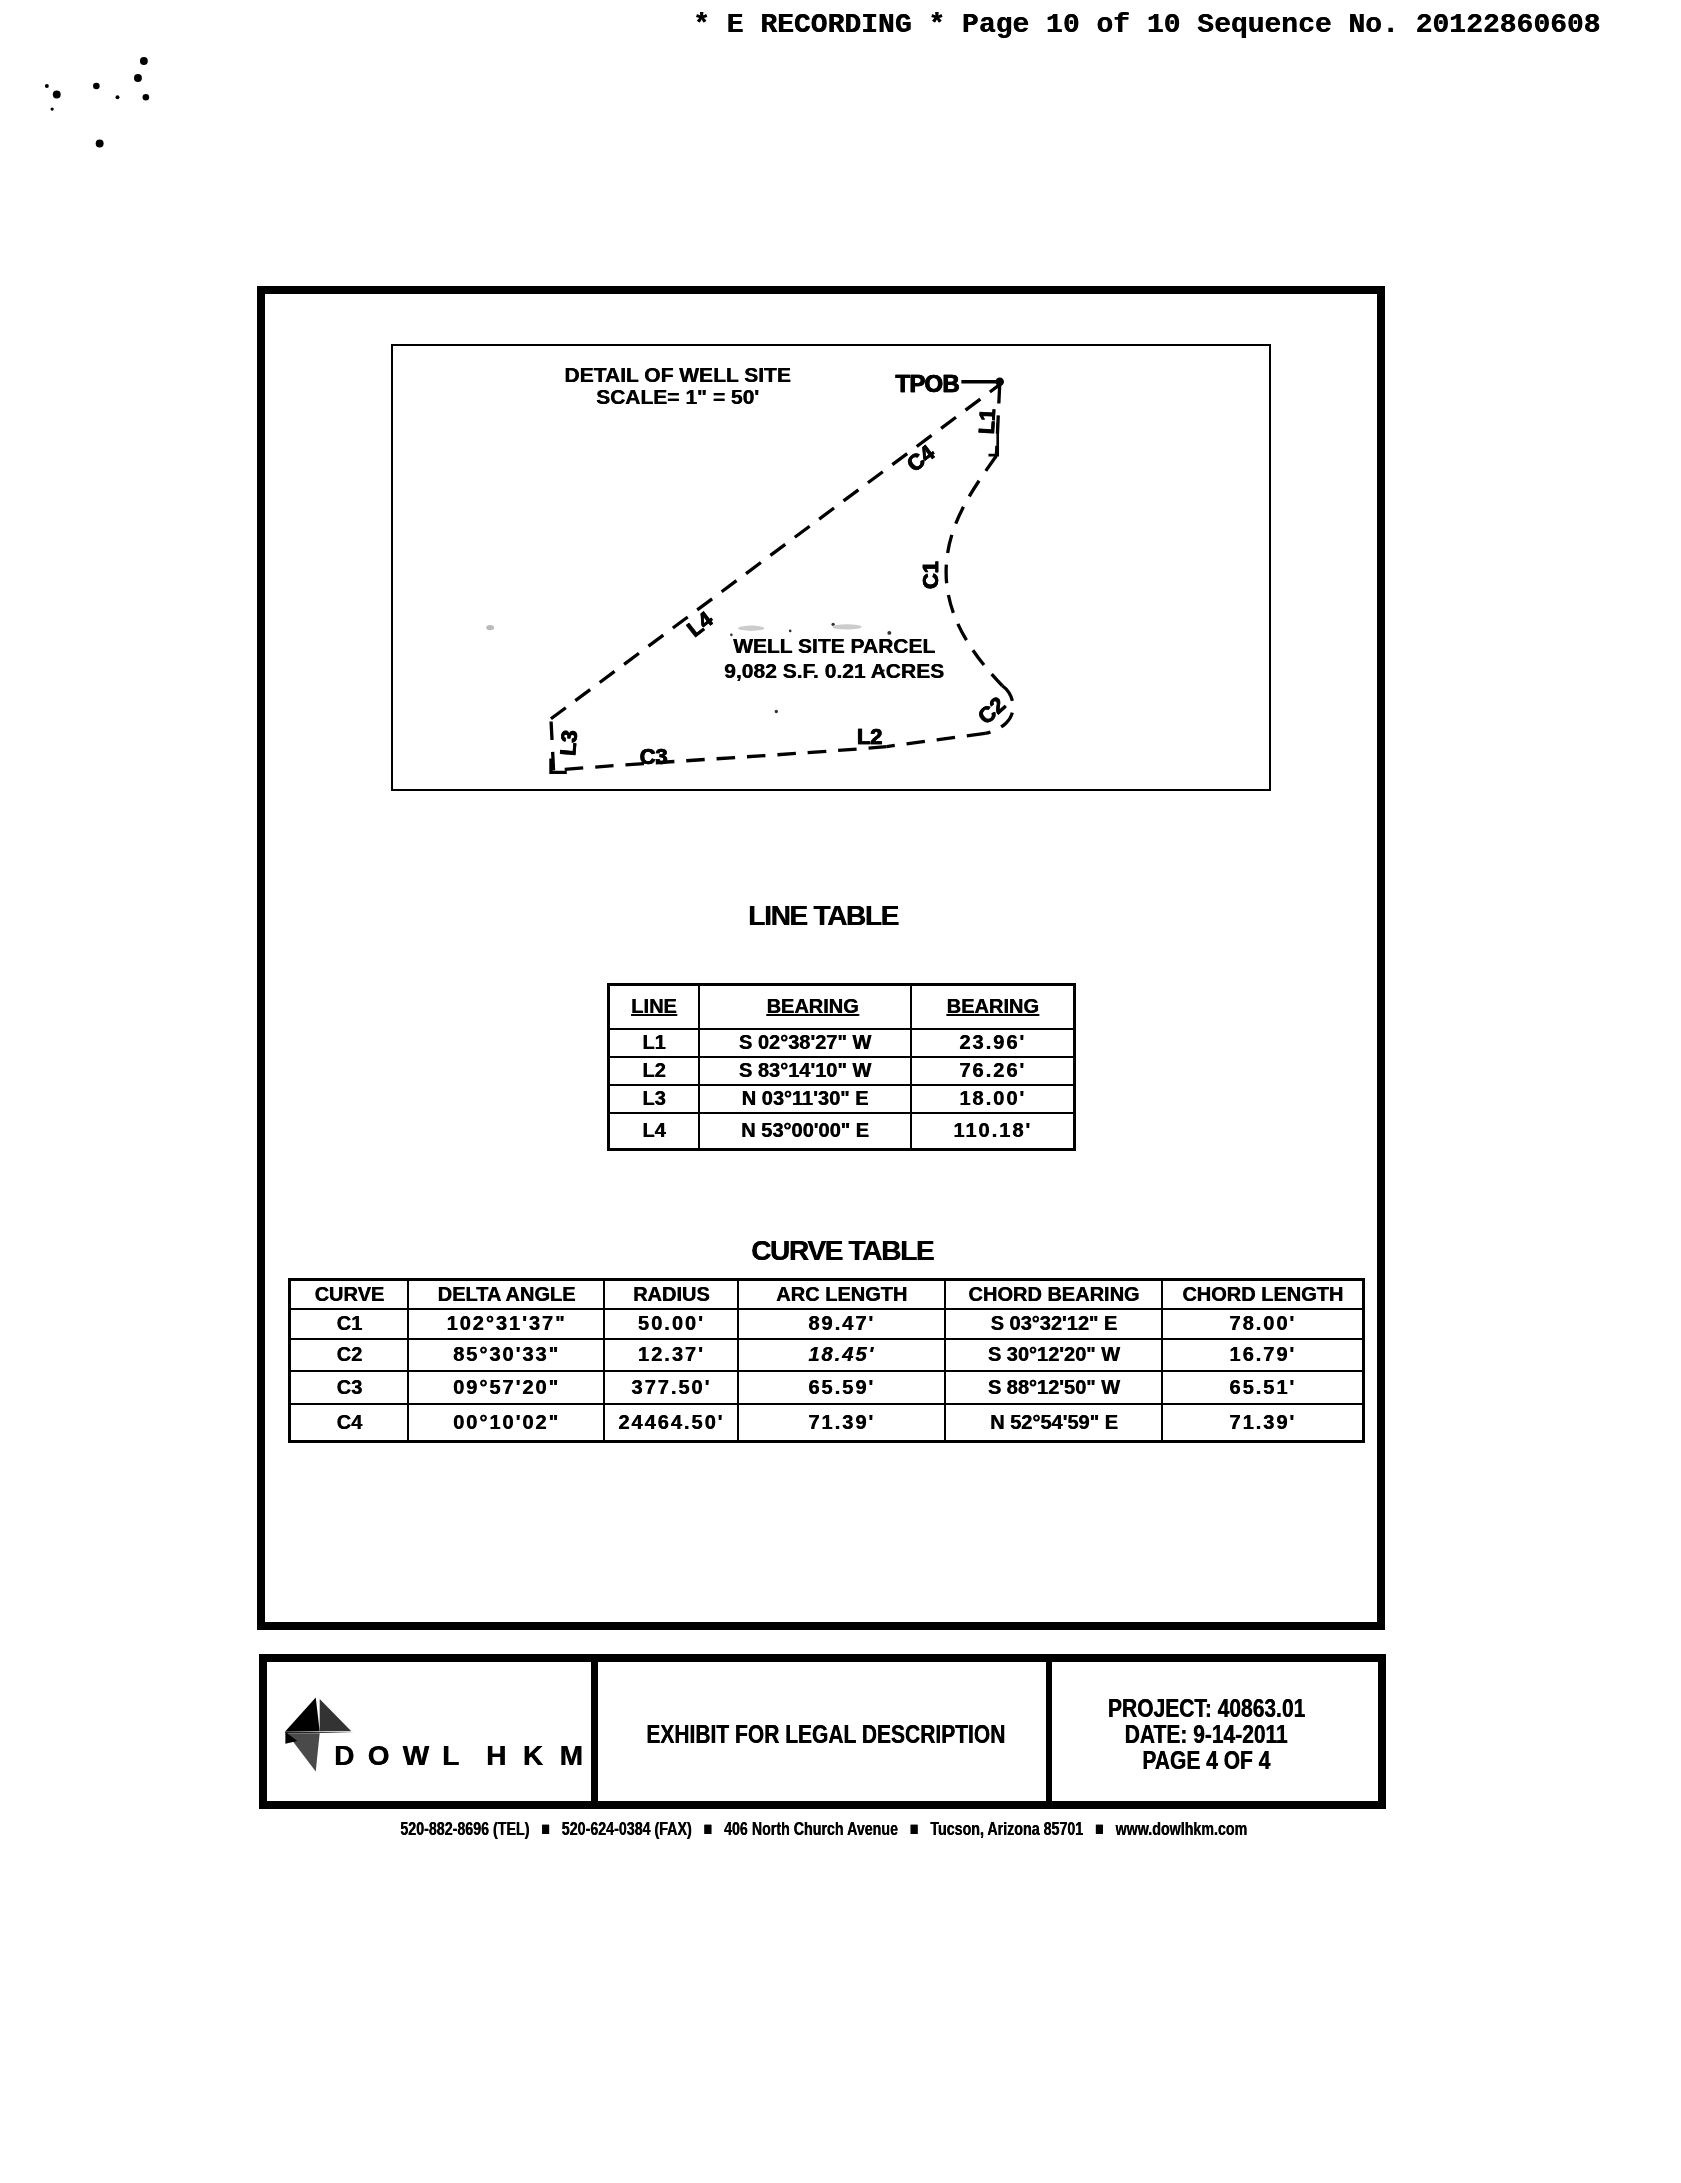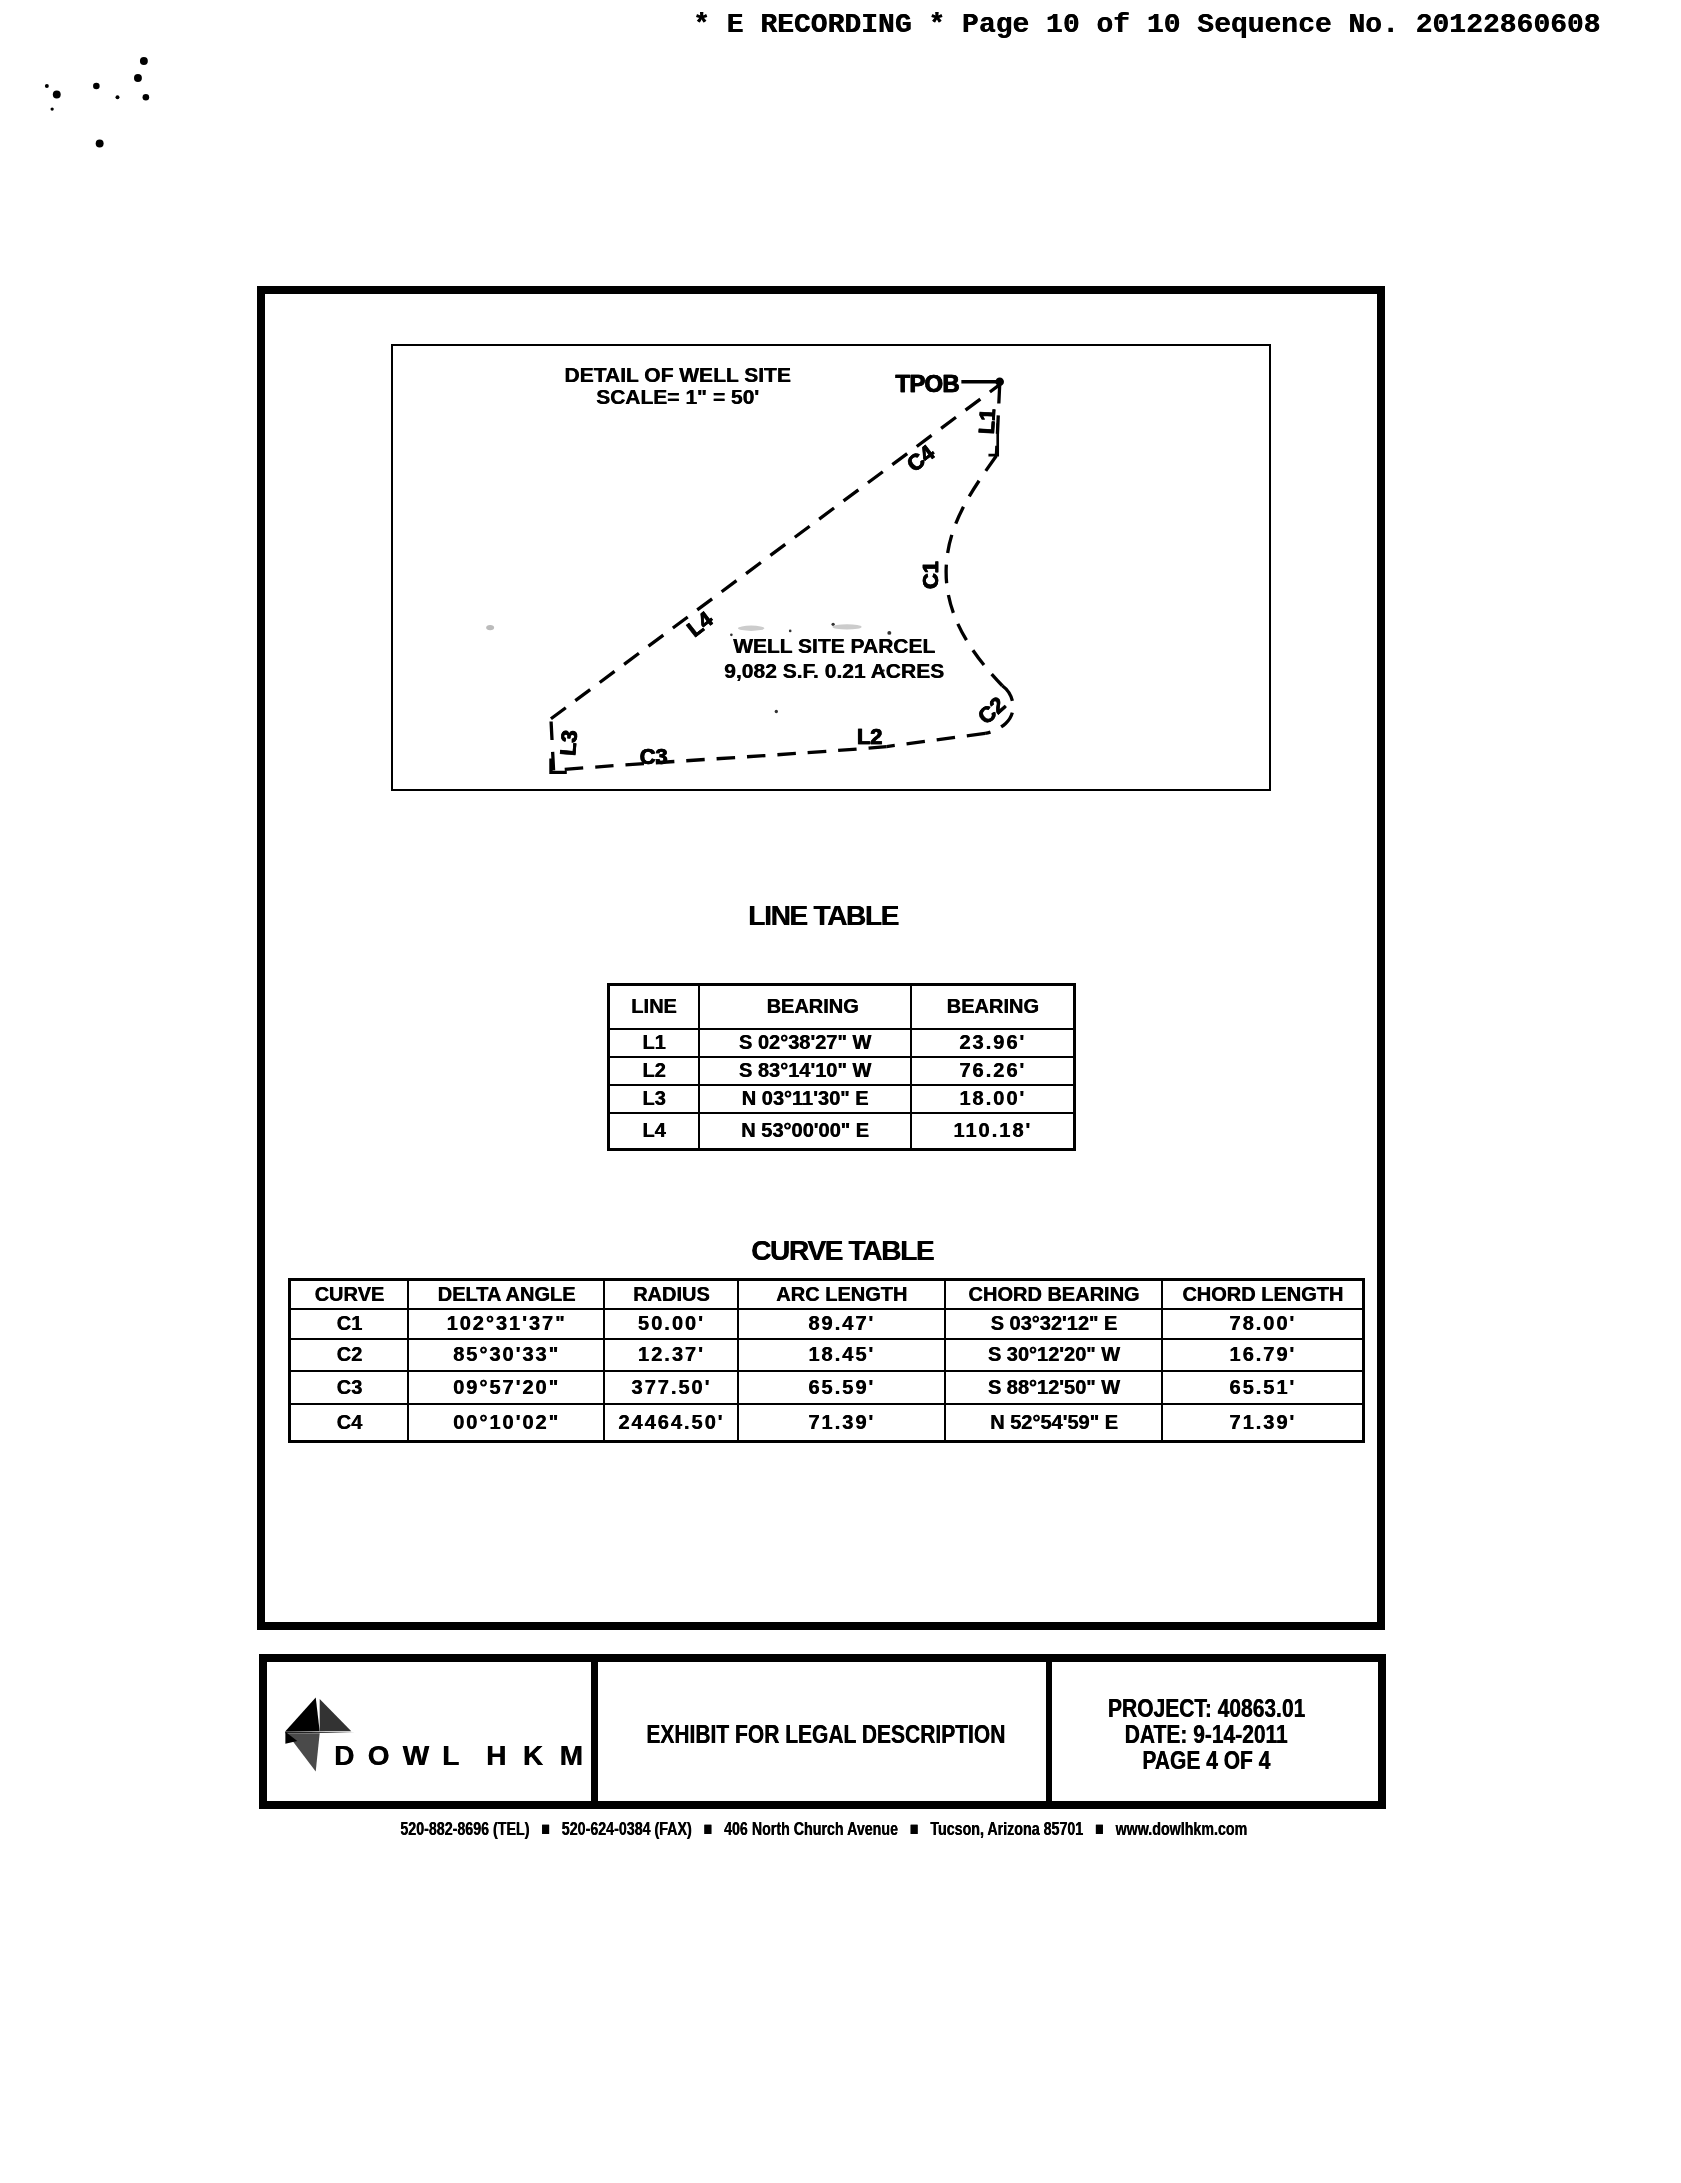--- a/index.html
+++ b/index.html
@@ -88,21 +88,21 @@
 
   <text x="474" y="433" font-size="33" font-weight="bold" transform="rotate(-38 474 433)" text-anchor="middle" font-family="Liberation Sans" stroke="#000" stroke-width="0.9">L4</text>
 </svg>
 
 <div class="abs ctr" style="left:702px;top:633px;width:264px;font-size:21px;font-weight:bold;line-height:25px;white-space:nowrap;">WELL SITE PARCEL<br>9,082 S.F. 0.21 ACRES</div>
 
 <div class="abs ctr" style="left:691px;top:900px;width:264px;font-size:28px;font-weight:bold;letter-spacing:-1.3px;">LINE TABLE</div>
 
 <table class="abs" style="left:607px;top:983px;width:469px;height:149px;border:3.3px solid #000;font-size:20px;font-weight:bold;text-align:center;">
   <tbody>
-      <tr style="height:44px;">
+      <tr style="height:44px;text-decoration:underline;">
         <td style="border:2.6px solid #000;width:92px;">LINE</td>
         <td style="border:2.6px solid #000;width:209px;padding-left:16px;">BEARING</td>
         <td style="border:2.6px solid #000;width:169px;">BEARING</td>
       </tr>
   <tr style="height:28px;">
         <td style="border:2.6px solid #000;">L1</td>
         <td style="border:2.6px solid #000;">S 02°38'27" W</td>
         <td class="n" style="border:2.6px solid #000;">23.96'</td>
       </tr>
   <tr style="height:28px;">
@@ -140,21 +140,21 @@
         <td class="n" style="border:2.6px solid #000;">102°31'37"</td>
         <td class="n" style="border:2.6px solid #000;">50.00'</td>
         <td class="n" style="border:2.6px solid #000;">89.47'</td>
         <td style="border:2.6px solid #000;">S 03°32'12" E</td>
         <td class="n" style="border:2.6px solid #000;">78.00'</td>
       </tr>
   <tr style="height:32px;">
         <td style="border:2.6px solid #000;">C2</td>
         <td class="n" style="border:2.6px solid #000;">85°30'33"</td>
         <td class="n" style="border:2.6px solid #000;">12.37'</td>
-        <td class="n" style="border:2.6px solid #000;">18.45'</td>
+        <td class="n" style="border:2.6px solid #000;font-style:italic;">18.45'</td>
         <td style="border:2.6px solid #000;">S 30°12'20" W</td>
         <td class="n" style="border:2.6px solid #000;">16.79'</td>
       </tr>
   <tr style="height:33px;">
         <td style="border:2.6px solid #000;">C3</td>
         <td class="n" style="border:2.6px solid #000;">09°57'20"</td>
         <td class="n" style="border:2.6px solid #000;">377.50'</td>
         <td class="n" style="border:2.6px solid #000;">65.59'</td>
         <td style="border:2.6px solid #000;">S 88°12'50" W</td>
         <td class="n" style="border:2.6px solid #000;">65.51'</td>

